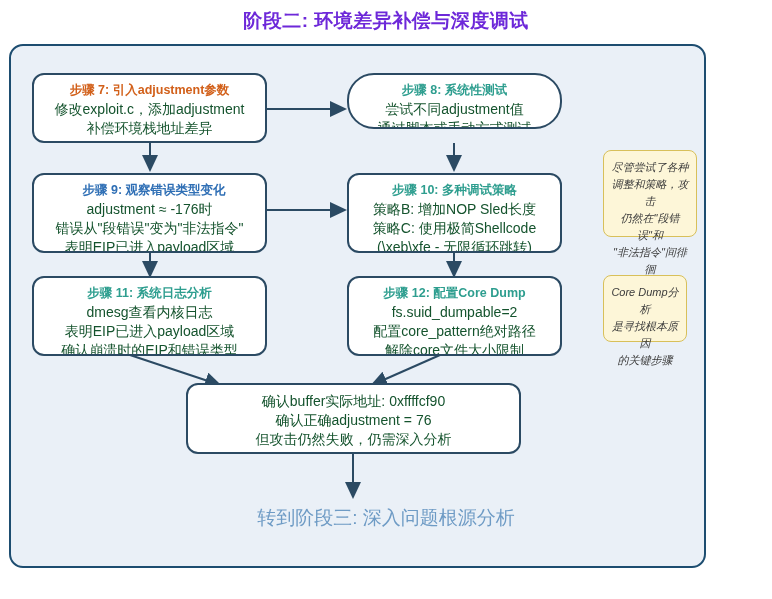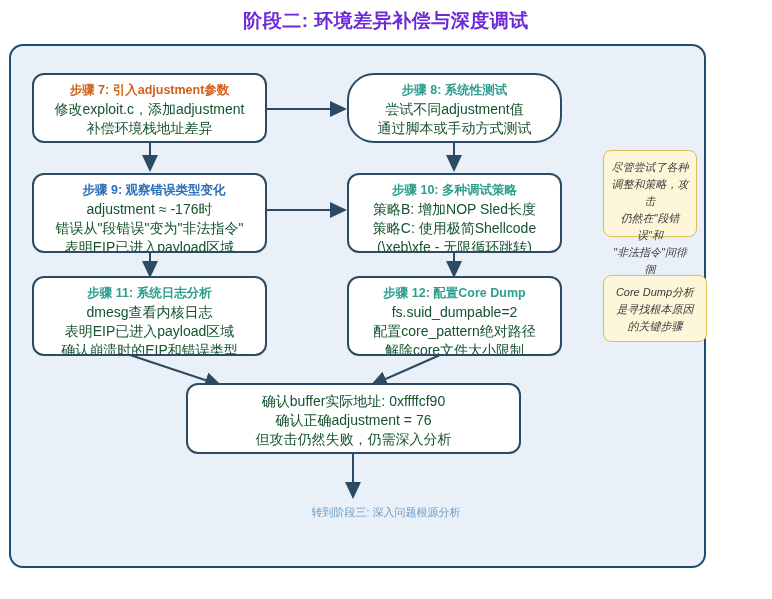--- a/index.html
+++ b/index.html
@@ -81,21 +81,21 @@
     font-size: 11px;
     line-height: 17px;
     color: #3b3b3b;
     padding: 8px 6px 6px 6px;
   }
   .footer-text {
     position: absolute;
     width: 772px;
     left: 0;
     text-align: center;
-    font-size: 11px;
+    font-size: 19px;
     color: #6e9bc5;
   }
 </style>
 </head>
 <body>
 
 <div class="page-title">阶段二: 环境差异补偿与深度调试</div>
 
 <div class="canvas"></div>
 
@@ -124,21 +124,21 @@
 
   <line x1="353" y1="454" x2="353" y2="497" stroke="#2b4a63" stroke-width="2" marker-end="url(#ah)"></line>
 </svg>
 
 <div class="node" style="left:32px; top:73px; width:235px; height:70px;">
   <div class="n-title t-orange">步骤 7: 引入adjustment参数</div>
   <div class="n-line">修改exploit.c，添加adjustment</div>
   <div class="n-line">补偿环境栈地址差异</div>
 </div>
 
-<div class="node" style="left:347px; top:73px; width:215px; height:70px;border-radius:27px;">
+<div class="node" style="left:347px; top:73px; width:215px; height:56px;border-radius:27px;">
   <div class="n-title t-teal">步骤 8: 系统性测试</div>
   <div class="n-line">尝试不同adjustment值</div>
   <div class="n-line">通过脚本或手动方式测试</div>
 </div>
 
 <div class="node" style="left:32px; top:173px; width:235px; height:80px;">
   <div class="n-title t-blue">步骤 9: 观察错误类型变化</div>
   <div class="n-line">adjustment ≈ -176时</div>
   <div class="n-line">错误从"段错误"变为"非法指令"</div>
   <div class="n-line">表明EIP已进入payload区域</div>
@@ -171,19 +171,19 @@
   <div class="n-line">但攻击仍然失败，仍需深入分析</div>
 </div>
 
 <div class="note" style="left:603px; top:150px; width:94px; height:87px;">
   <div>尽管尝试了各种</div>
   <div>调整和策略，攻击</div>
   <div>仍然在"段错误"和</div>
   <div>"非法指令"间徘徊</div>
 </div>
 
-<div class="note" style="left:603px; top:275px; width:104px; height:67px;">
+<div class="note" style="left:603px; top:275px; width:84px; height:67px;">
   <div>Core Dump分析</div>
   <div>是寻找根本原因</div>
   <div>的关键步骤</div>
 </div>
 
 <div class="footer-text" style="top:505px;">转到阶段三: 深入问题根源分析</div>
 
 </body></html>

